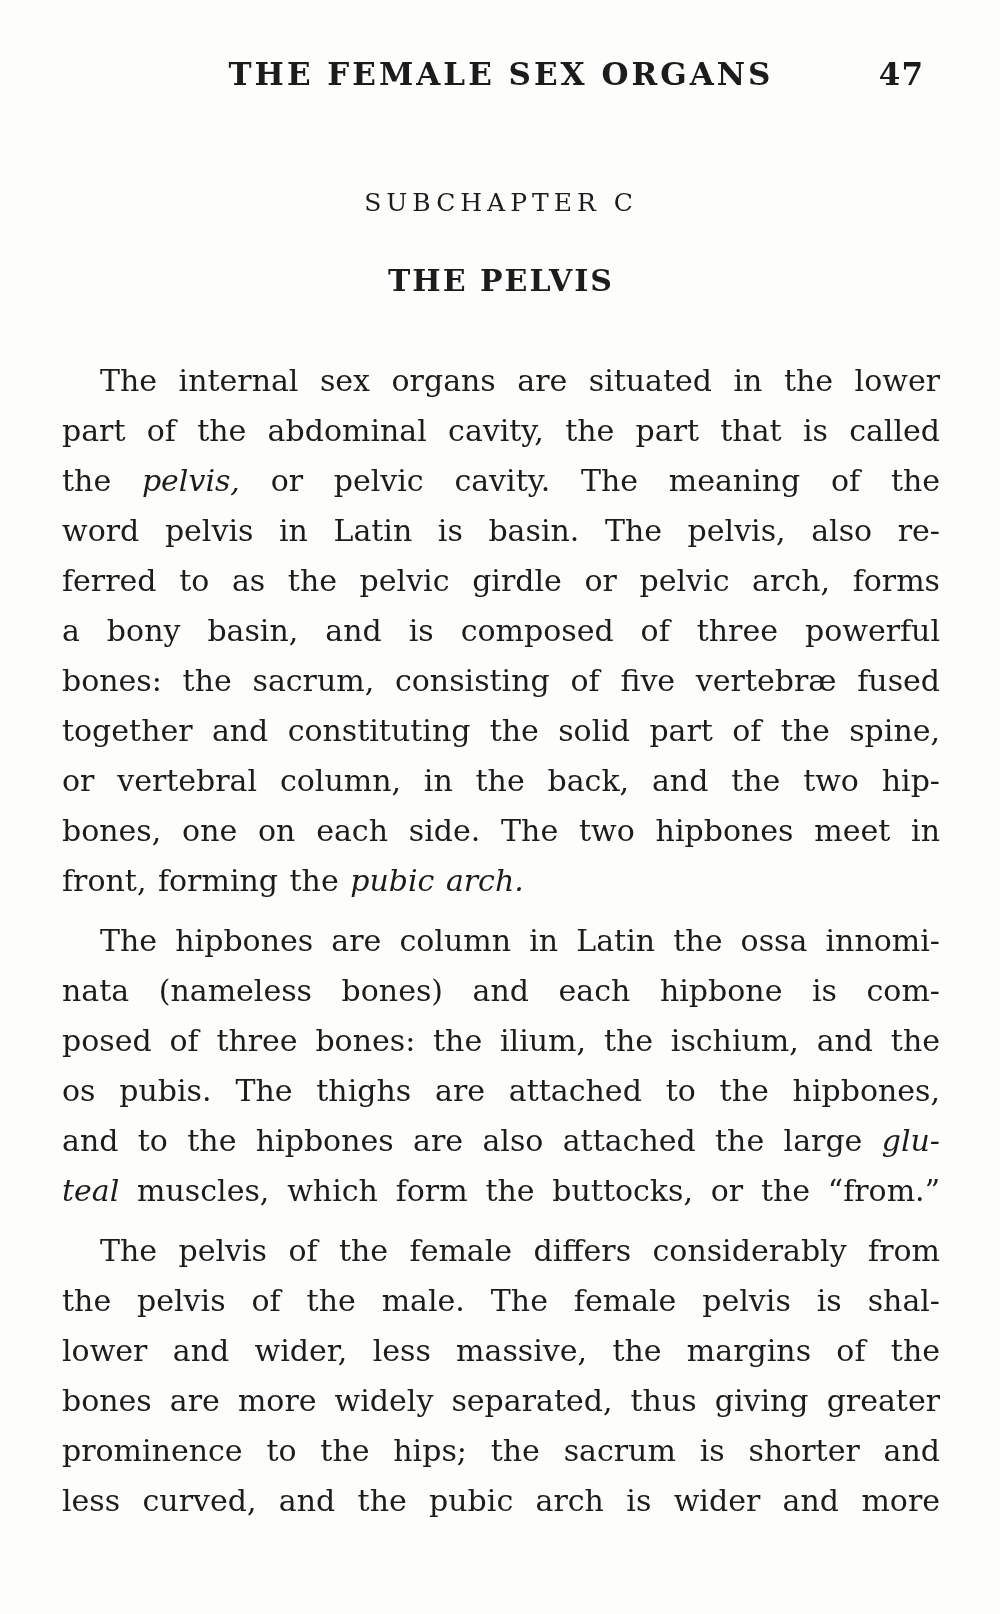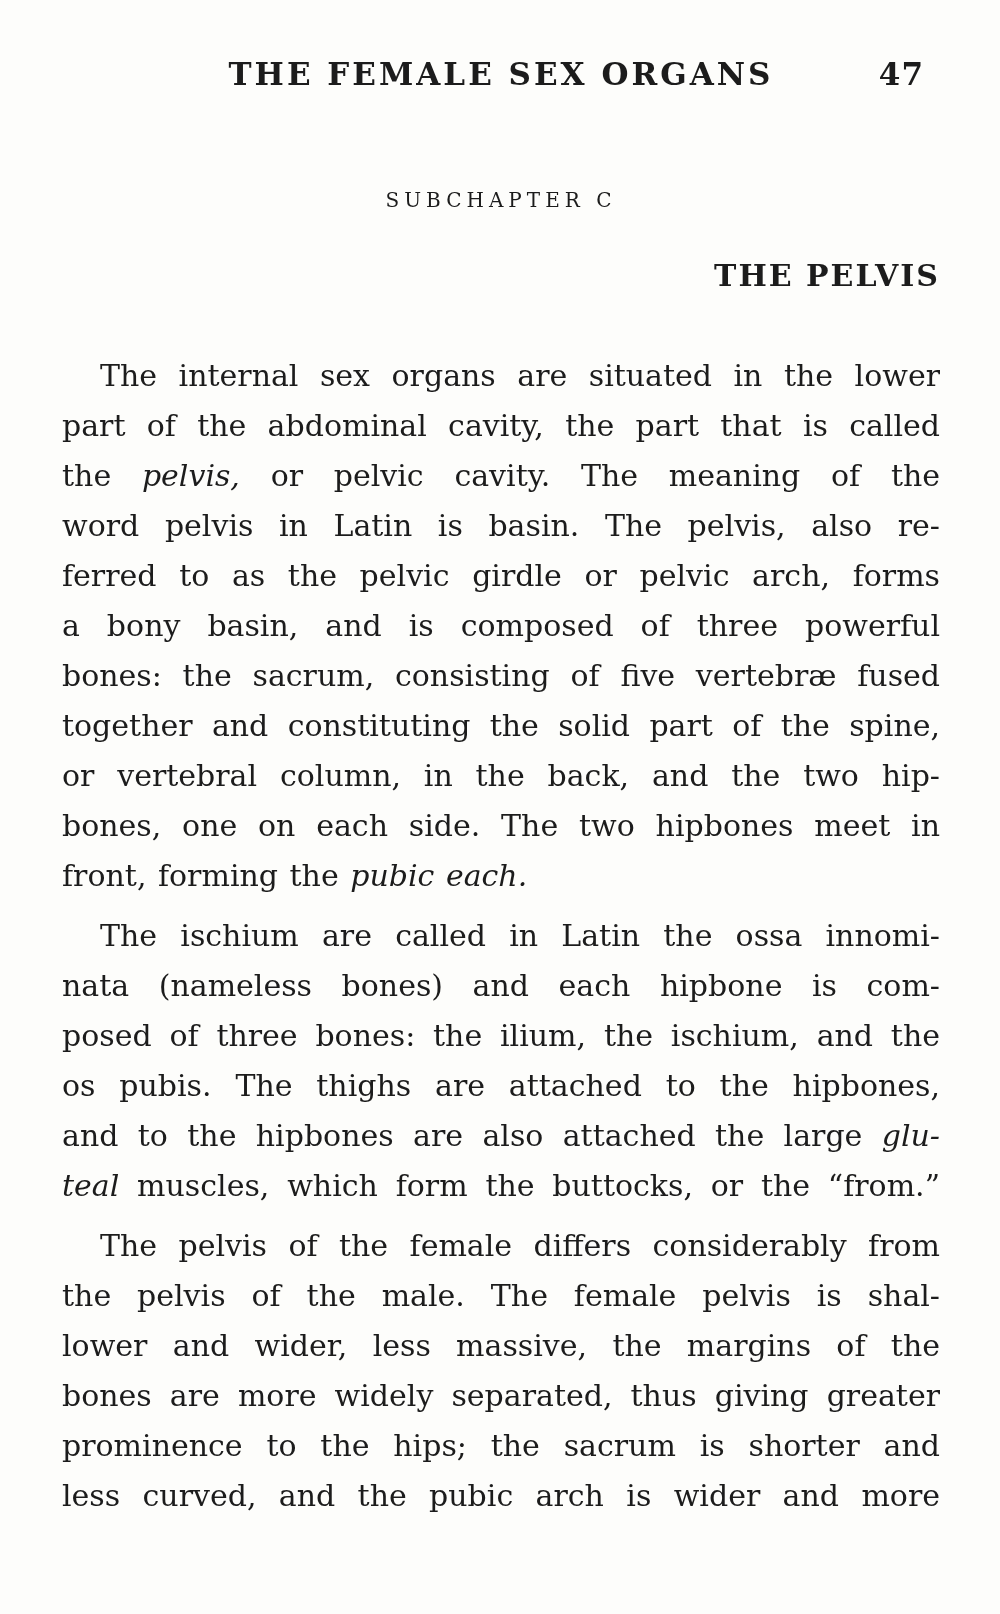--- a/index.html
+++ b/index.html
@@ -27,28 +27,28 @@
   }
   .running-head .page-number {
     position: absolute;
     right: 16px;
     top: 0;
     letter-spacing: 1px;
   }
 
   .subchapter {
     text-align: center;
-    font-size: 20px;
+    font-size: 25px;
     letter-spacing: 5px;
     margin-top: 96px;
     font-weight: 500;
   }
 
   .section-title {
-    text-align: right;
+    text-align: center;
     font-size: 30px;
     letter-spacing: 2px;
     margin: 46px 0 0 0;
     font-weight: bold;
   }
 
   .body-text {
     margin-top: 58px;
     font-size: 30px;
   }
@@ -89,24 +89,24 @@
         <div class="line justify indent"><span>The internal sex organs are situated in the lower</span></div>
         <div class="line justify"><span>part of the abdominal cavity, the part that is called</span></div>
         <div class="line justify"><span>the </span><span class="italic">pelvis,</span><span> or pelvic cavity.  The meaning of the</span></div>
         <div class="line justify"><span>word pelvis in Latin is basin.  The pelvis, also re-</span></div>
         <div class="line justify"><span>ferred to as the pelvic girdle or pelvic arch, forms</span></div>
         <div class="line justify"><span>a bony basin, and is composed of three powerful</span></div>
         <div class="line justify"><span>bones:  the sacrum, consisting of five vertebræ fused</span></div>
         <div class="line justify"><span>together and constituting the solid part of the spine,</span></div>
         <div class="line justify"><span>or vertebral column, in the back, and the two hip-</span></div>
         <div class="line justify"><span>bones, one on each side.  The two hipbones meet in</span></div>
-        <div class="line"><span>front, forming the </span><span class="italic">pubic each.</span></div>
+        <div class="line"><span>front, forming the </span><span class="italic">pubic arch.</span></div>
       </div>
       <div class="paragraph">
-        <div class="line justify indent"><span>The ischium are called in Latin the ossa innomi-</span></div>
+        <div class="line justify indent"><span>The hipbones are column in Latin the ossa innomi-</span></div>
         <div class="line justify"><span>nata (nameless bones) and each hipbone is com-</span></div>
         <div class="line justify"><span>posed of three bones: the ilium, the ischium, and the</span></div>
         <div class="line justify"><span>os pubis.  The thighs are attached to the hipbones,</span></div>
         <div class="line justify"><span>and to the hipbones are also attached the large </span><span class="italic">glu-</span></div>
         <div class="line justify"><span class="italic">teal</span><span> muscles, which form the buttocks, or the “from.”</span></div>
       </div>
       <div class="paragraph">
         <div class="line justify indent"><span>The pelvis of the female differs considerably from</span></div>
         <div class="line justify"><span>the pelvis of the male.  The female pelvis is shal-</span></div>
         <div class="line justify"><span>lower and wider, less massive, the margins of the</span></div>

